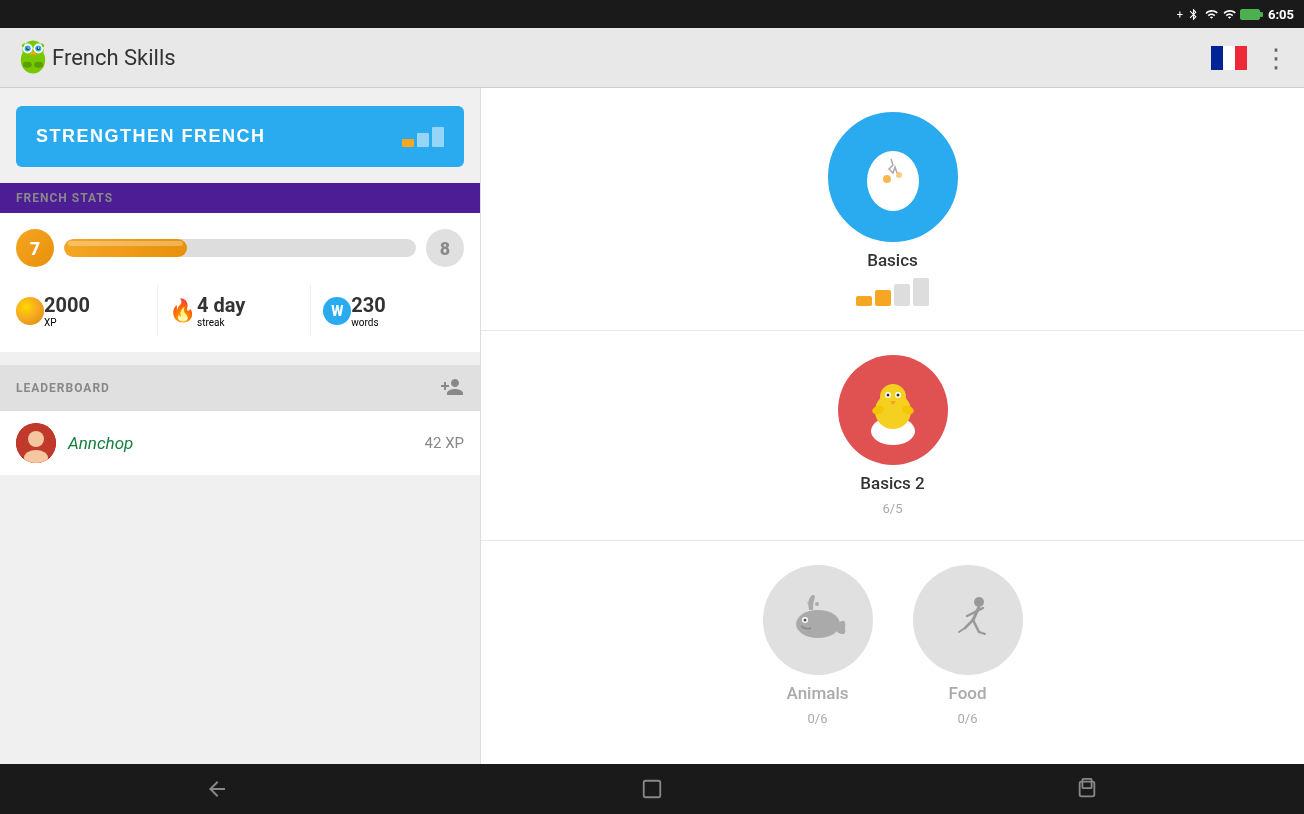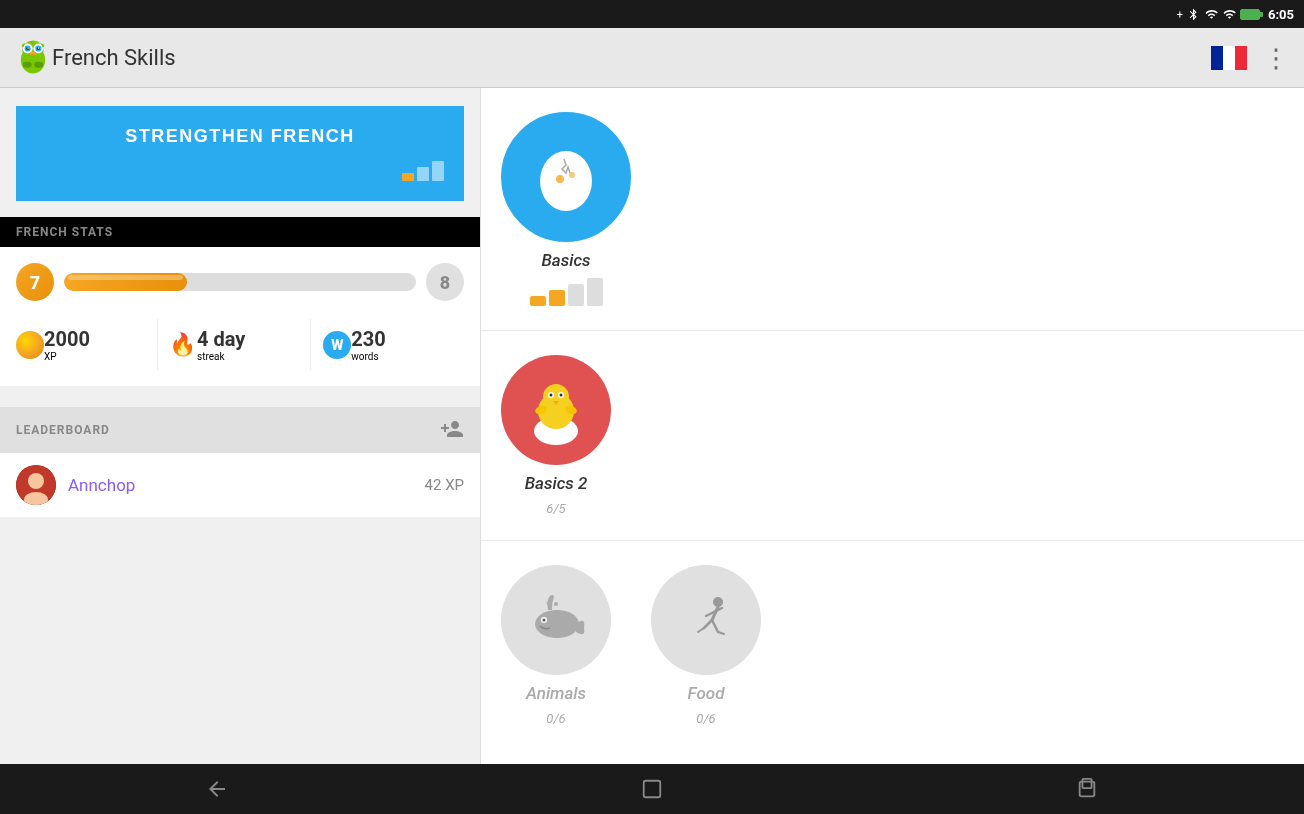--- a/index.html
+++ b/index.html
@@ -88,39 +88,38 @@
     }
 
     .strengthen-btn {
       margin: 18px 16px 16px;
       background: #2AABF0;
       color: #fff;
       font-size: 18px;
       font-weight: 800;
       letter-spacing: 1.5px;
       border: none;
-      border-radius: 0;
+      border-radius: 6px;
       padding: 20px 20px;
       width: calc(100% - 32px);
       text-align: left;
       cursor: pointer;
       display: flex;
       align-items: center;
       gap: 14px;
-      flex-direction: column;
     }
     .strengthen-btn .btn-icon {
       display: flex;
       align-items: center;
       gap: 3px;
       margin-left: auto;
     }
 
     .section-header {
-      background: #000000;
+      background: #4c1d95;
       padding: 8px 16px;
       font-size: 12px;
       font-weight: 700;
       color: #888;
       letter-spacing: 1px;
     }
 
     .stats-section {
       background: #fff;
       padding: 16px;
@@ -228,21 +227,21 @@
       align-items: center;
       justify-content: center;
       color: #fff;
       font-weight: 800;
       font-size: 14px;
       flex-shrink: 0;
     }
 
     
     .leaderboard-section {
-      margin-top: 21px;
+      margin-top: 13px;
     }
     .leaderboard-header {
       background: #e0e0e0;
       padding: 10px 16px;
       font-size: 12px;
       font-weight: 700;
       color: #888;
       letter-spacing: 1px;
       display: flex;
       align-items: center;
@@ -268,22 +267,23 @@
       flex-shrink: 0;
     }
     .avatar-annchop {
       background: radial-gradient(circle at 40% 35%, #c0392b, #8B0000);
     }
     .avatar-klionsky {
       background: radial-gradient(circle at 40% 35%, #8B6914, #5D4037);
     }
     .leaderboard-name {
       font-size: 17px;
-      color: #8b5cf6;
+      color: #15803d;
       flex: 1;
+      font-style: italic;
     }
     .leaderboard-xp {
       font-size: 15px;
       color: #888;
     }
 
     
     .right-panel {
       flex: 1;
       background: #fff;
@@ -291,26 +291,25 @@
       border-left: 1px solid #ddd;
     }
 
     
     .skills-section {
       padding: 0;
     }
 
     .skills-row {
       display: flex;
-      justify-content: flex-start;
+      justify-content: center;
       align-items: flex-start;
       padding: 24px 20px;
       border-bottom: 1px solid #e8e8e8;
       gap: 40px;
-      font-style: italic;
     }
 
     .skill-item {
       display: flex;
       flex-direction: column;
       align-items: center;
       gap: 8px;
       cursor: pointer;
     }
     .skill-circle {

